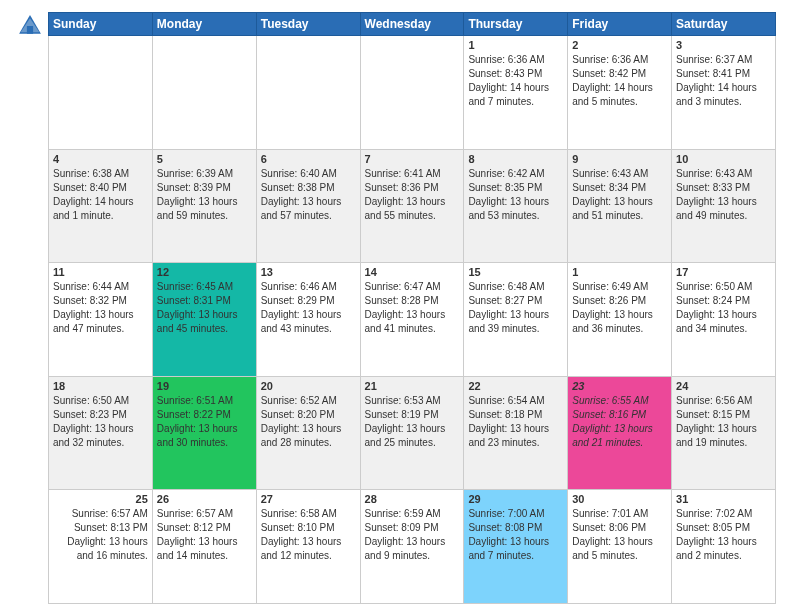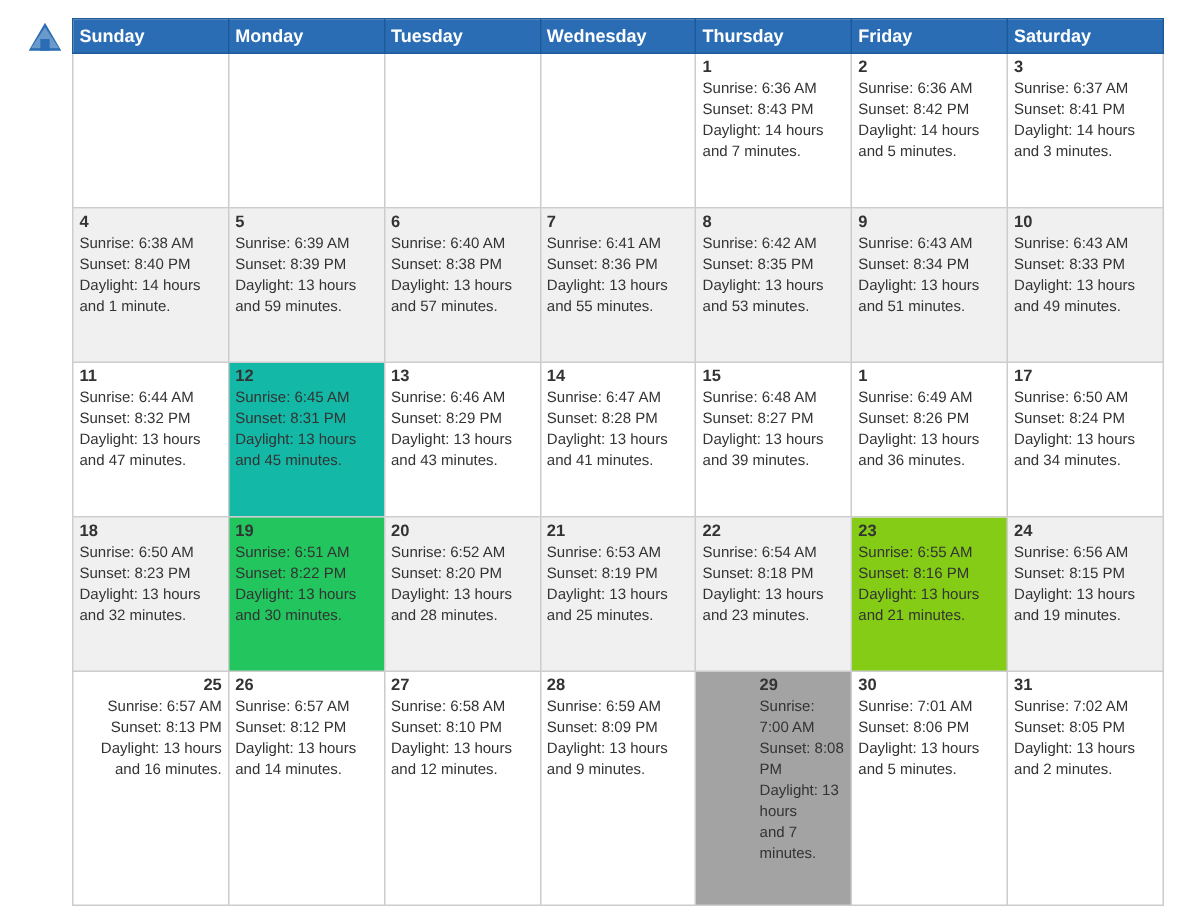--- a/index.html
+++ b/index.html
@@ -245,21 +245,21 @@
             <div class="day-info">Sunrise: 6:52 AM<br>Sunset: 8:20 PM<br>Daylight: 13 hours<br>and 28 minutes.</div>
           </td>
           <td style="background: rgb(240, 240, 240);">
             <span class="day-num">21</span>
             <div class="day-info">Sunrise: 6:53 AM<br>Sunset: 8:19 PM<br>Daylight: 13 hours<br>and 25 minutes.</div>
           </td>
           <td style="background: rgb(240, 240, 240);">
             <span class="day-num">22</span>
             <div class="day-info">Sunrise: 6:54 AM<br>Sunset: 8:18 PM<br>Daylight: 13 hours<br>and 23 minutes.</div>
           </td>
-          <td style="background: #84cc16;">
+          <td style="background: #ec4899; font-style: italic;">
             <span class="day-num">23</span>
             <div class="day-info">Sunrise: 6:55 AM<br>Sunset: 8:16 PM<br>Daylight: 13 hours<br>and 21 minutes.</div>
           </td>
           <td style="background: rgb(240, 240, 240);">
             <span class="day-num">24</span>
             <div class="day-info">Sunrise: 6:56 AM<br>Sunset: 8:15 PM<br>Daylight: 13 hours<br>and 19 minutes.</div>
           </td>
         </tr>
         <tr>
           <td style="background: rgb(255, 255, 255); text-align: right;">
@@ -271,21 +271,21 @@
             <div class="day-info">Sunrise: 6:57 AM<br>Sunset: 8:12 PM<br>Daylight: 13 hours<br>and 14 minutes.</div>
           </td>
           <td style="background: rgb(255, 255, 255);">
             <span class="day-num">27</span>
             <div class="day-info">Sunrise: 6:58 AM<br>Sunset: 8:10 PM<br>Daylight: 13 hours<br>and 12 minutes.</div>
           </td>
           <td style="background: rgb(255, 255, 255);">
             <span class="day-num">28</span>
             <div class="day-info">Sunrise: 6:59 AM<br>Sunset: 8:09 PM<br>Daylight: 13 hours<br>and 9 minutes.</div>
           </td>
-          <td style="background: #a3a3a3; padding-left: 42px;">
+          <td style="background: #7dd3fc;">
             <span class="day-num">29</span>
             <div class="day-info">Sunrise: 7:00 AM<br>Sunset: 8:08 PM<br>Daylight: 13 hours<br>and 7 minutes.</div>
           </td>
           <td style="background: rgb(255, 255, 255);">
             <span class="day-num">30</span>
             <div class="day-info">Sunrise: 7:01 AM<br>Sunset: 8:06 PM<br>Daylight: 13 hours<br>and 5 minutes.</div>
           </td>
           <td style="background: rgb(255, 255, 255);">
             <span class="day-num">31</span>
             <div class="day-info">Sunrise: 7:02 AM<br>Sunset: 8:05 PM<br>Daylight: 13 hours<br>and 2 minutes.</div>

